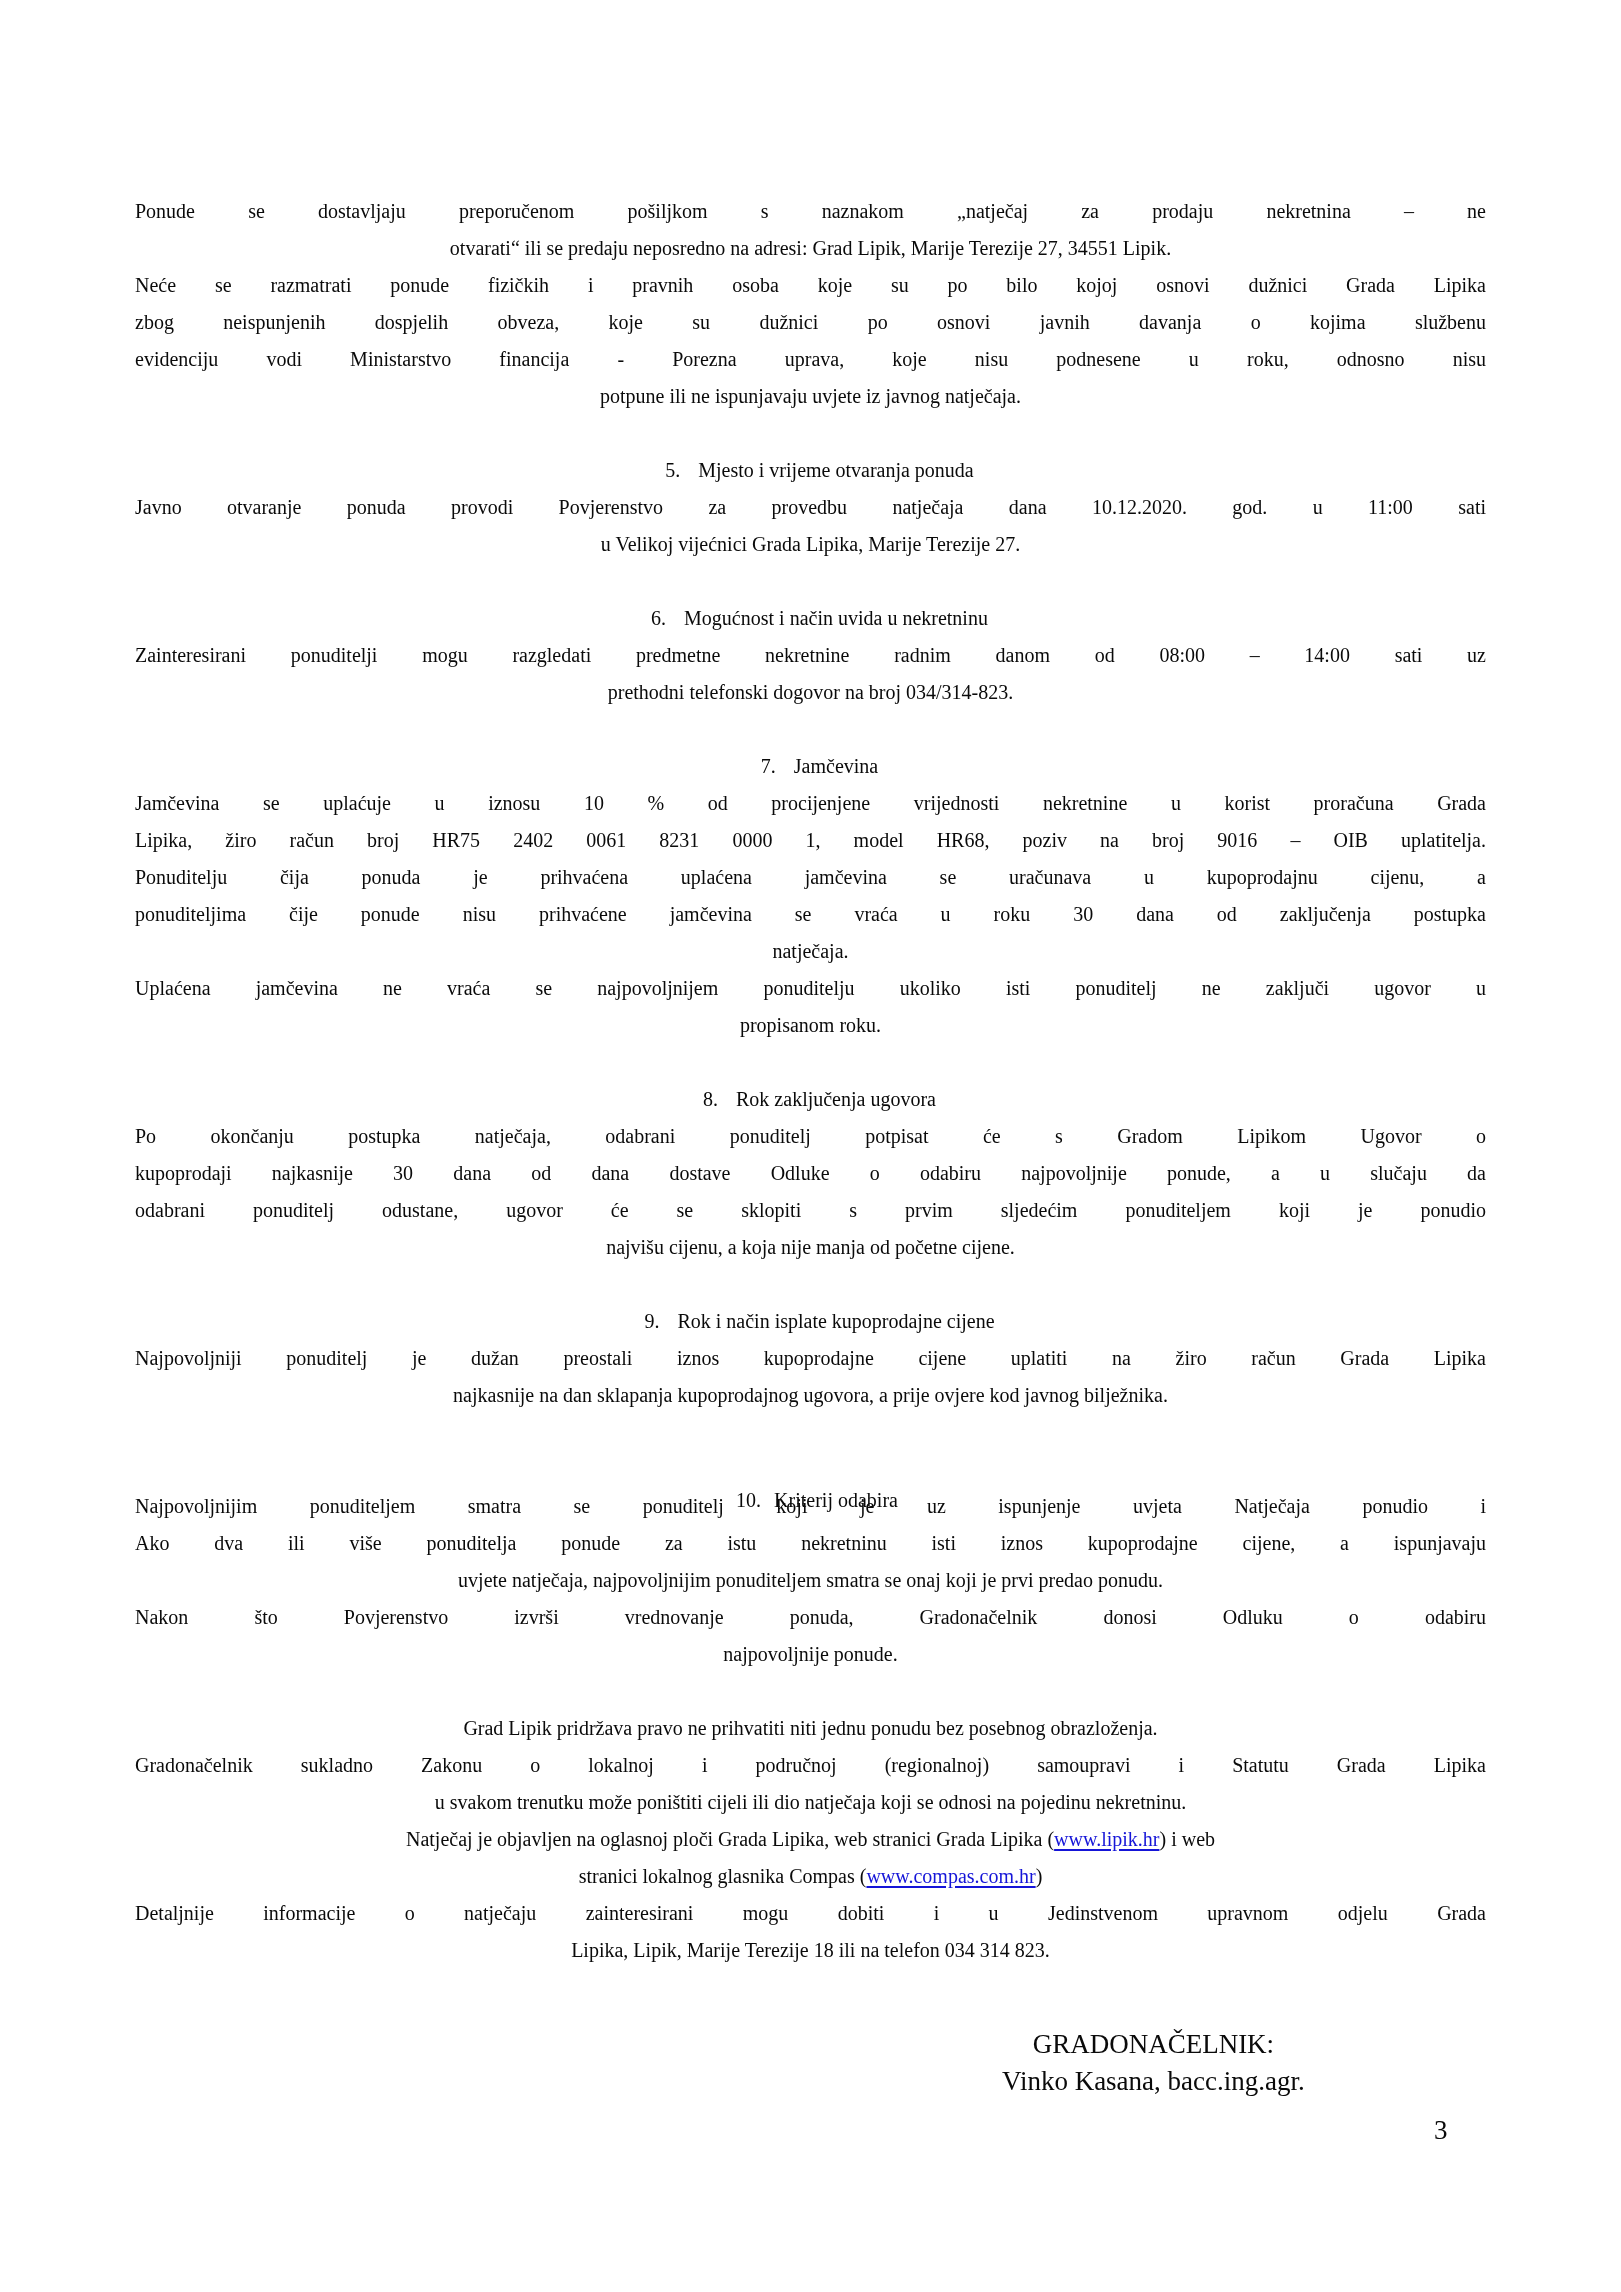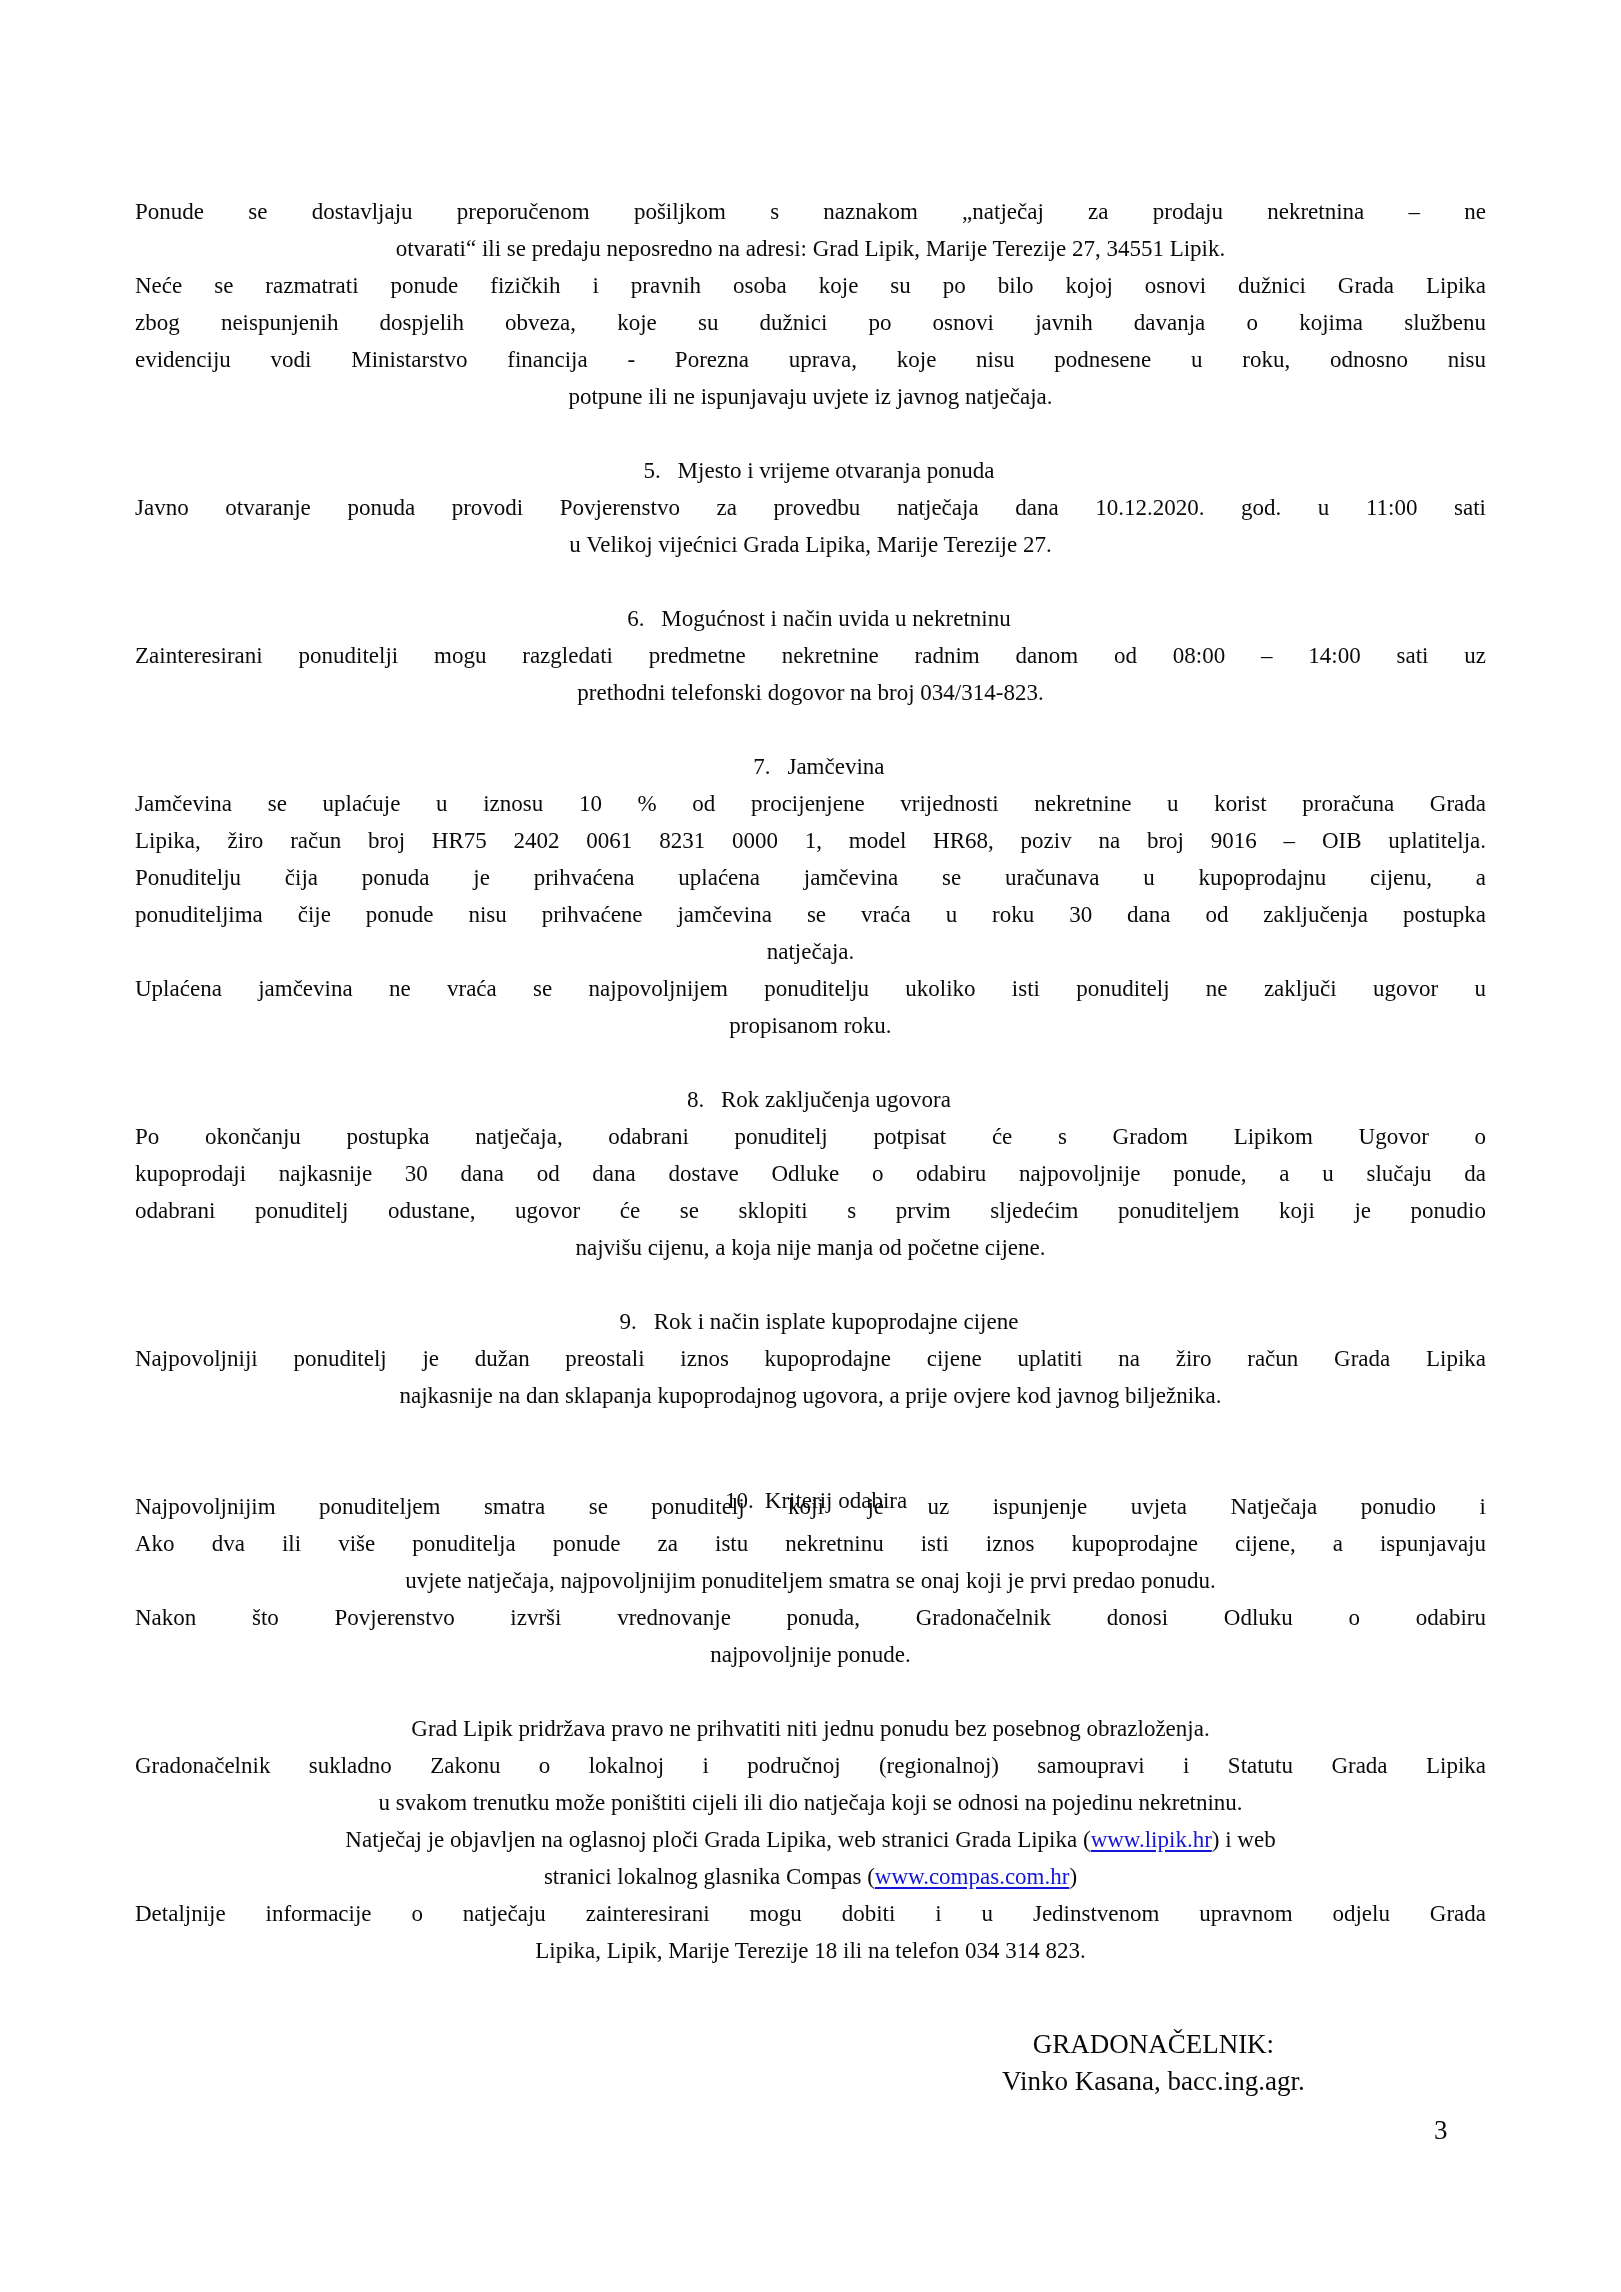--- a/index.html
+++ b/index.html
@@ -13,21 +13,21 @@
     position: relative;
     overflow: hidden;
     font-family: "Liberation Serif", "DejaVu Serif", serif;
     color: #0a0a0a;
   }
   .page {
     position: absolute;
     left: 135px;
     top: 193px;
     width: 1351px;
-    font-size: 23px;
+    font-size: 20px;
     line-height: 37px;
   }
   .line {
     display: block;
     white-space: nowrap;
     height: 37px;
     overflow: visible;
     text-align: center;
   }
   .line.j {

